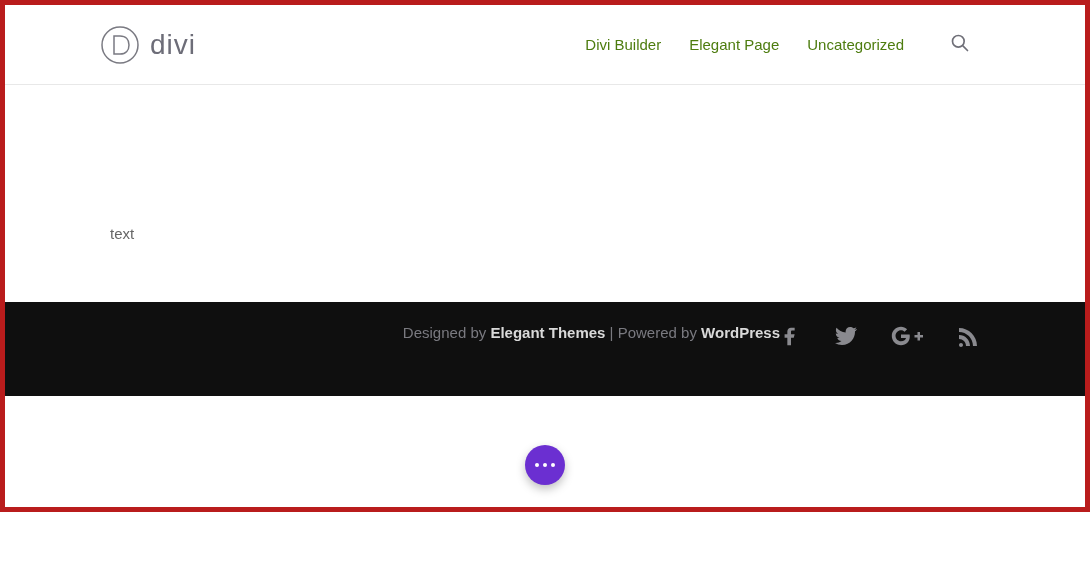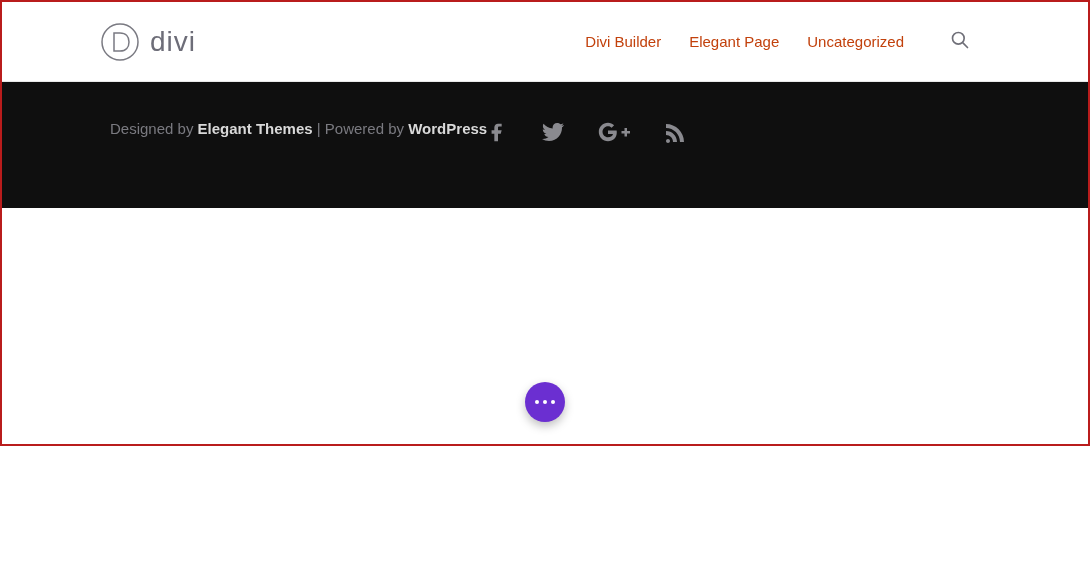--- a/index.html
+++ b/index.html
@@ -1,31 +1,31 @@
 <!DOCTYPE html>
 <html><head>
 <meta charset="utf-8">
 <style>
   * { box-sizing: border-box; margin: 0; padding: 0; }
   html, body { width: 1090px; height: 566px; font-family: "Helvetica Neue", Arial, sans-serif; background: #fff; position: relative; }
-  .frame { width: 1090px; height: 446px; border: 2px solid #b91c1c; position: relative; overflow: hidden; }
+  .frame { width: 1090px; height: 512px; border: 5px solid #b91c1c; position: relative; overflow: hidden; }
 
   .header { height: 80px; border-bottom: 1px solid #e8e8e8; display: flex; align-items: center; padding: 0 20px 0 0; }
   .container { width: 870px; margin: 0 auto; display: flex; align-items: center; justify-content: space-between; }
   .logo { display: flex; align-items: center; gap: 10px; color: #6d6d78; font-size: 28px; letter-spacing: 1px; font-weight: 300; }
   .logo svg { display: block; }
   .nav { display: flex; align-items: center; gap: 28px; }
-  .nav a { color: #c2410c; text-decoration: none; font-size: 15px; }
+  .nav a { color: #4d7c0f; text-decoration: none; font-size: 15px; }
   .search-icon { color: #6f6f78; cursor: pointer; margin-left: 18px; }
 
   .content-wrap { width: 870px; margin: 0 auto; padding-top: 140px; padding-bottom: 60px; }
   .content-text { color: #666; font-size: 15px; }
 
   .footer { background: #0f0f0f; color: #7a7a80; padding: 22px 0 48px; }
-  .footer-inner { width: 870px; margin: 16px auto; display: flex; align-items: flex-start; justify-content: flex-start; }
+  .footer-inner { width: 870px; margin: 0 auto; display: flex; align-items: flex-start; justify-content: flex-end; }
   .footer-text { font-size: 15px; color: #7a7a80; }
   .footer-text .bold { color: #d9d9d9; font-weight: 600; }
   .sep { color: #7a7a80; }
   .social { display: flex; gap: 30px; align-items: center; color: #7a7a80; }
   .social svg { fill: #8a8a8f; display: block; }
   .social a { display: inline-flex; text-decoration: none; }
 
   .fab { position: absolute; left: 50%; bottom: 22px; transform: translateX(-50%); width: 40px; height: 40px; border-radius: 50%; background: #6b2fd1; display: flex; align-items: center; justify-content: center; box-shadow: 0 4px 10px rgba(0,0,0,0.25); cursor: pointer; }
   .fab-dots { display: flex; gap: 4px; }
   .fab-dots span { width: 4px; height: 4px; background: #fff; border-radius: 50%; display: block; }
@@ -52,20 +52,25 @@
         <span class="search-icon">
           <svg width="20" height="20" viewBox="0 0 24 24" fill="none" stroke="#6f6f78" stroke-width="2" stroke-linecap="round">
             <circle cx="10" cy="10" r="7"></circle>
             <line x1="15.5" y1="15.5" x2="21" y2="21"></line>
           </svg>
         </span>
       </nav>
     </div>
   </header>
 
+  <main>
+    <div class="content-wrap">
+      <p class="content-text">text</p>
+    </div>
+  </main>
 
   <footer class="footer">
     <div class="footer-inner">
       <p class="footer-text">
         <span>Designed by </span><a class="bold">Elegant Themes</a><span class="sep"> | </span><span>Powered by </span><a class="bold">WordPress</a>
       </p>
       <div class="social">
         <a href="#">
           <svg width="22" height="24" viewBox="0 0 24 24">
               <path d="M15 3h-3c-2.2 0-4 1.8-4 4v3H5v4h3v8h4v-8h3l1-4h-4V7c0-.6.4-1 1-1h3V3z"></path>

